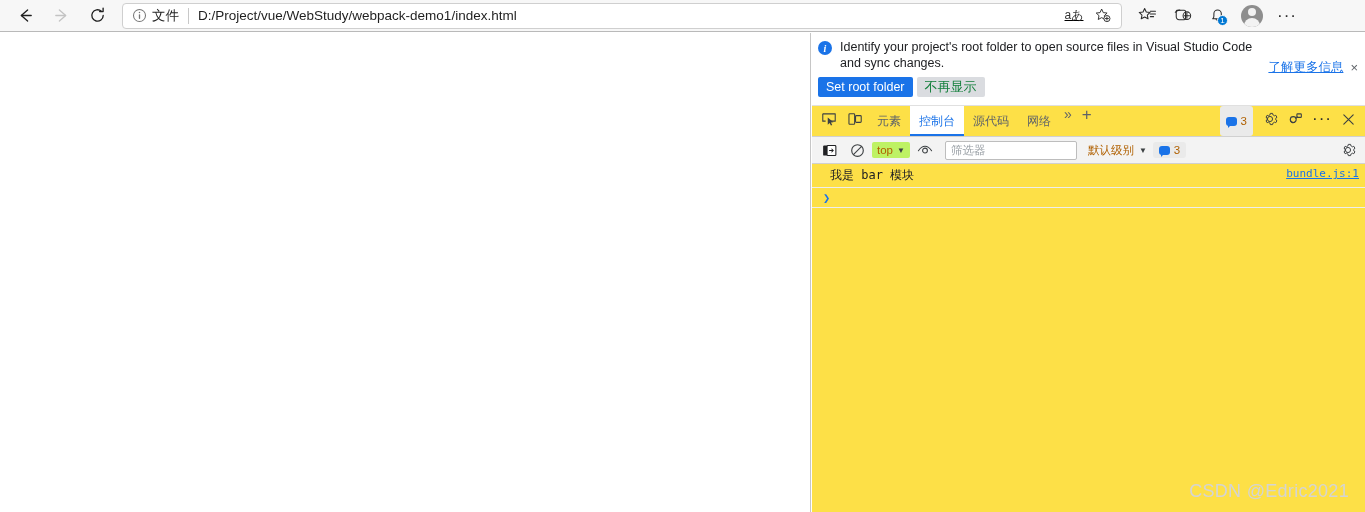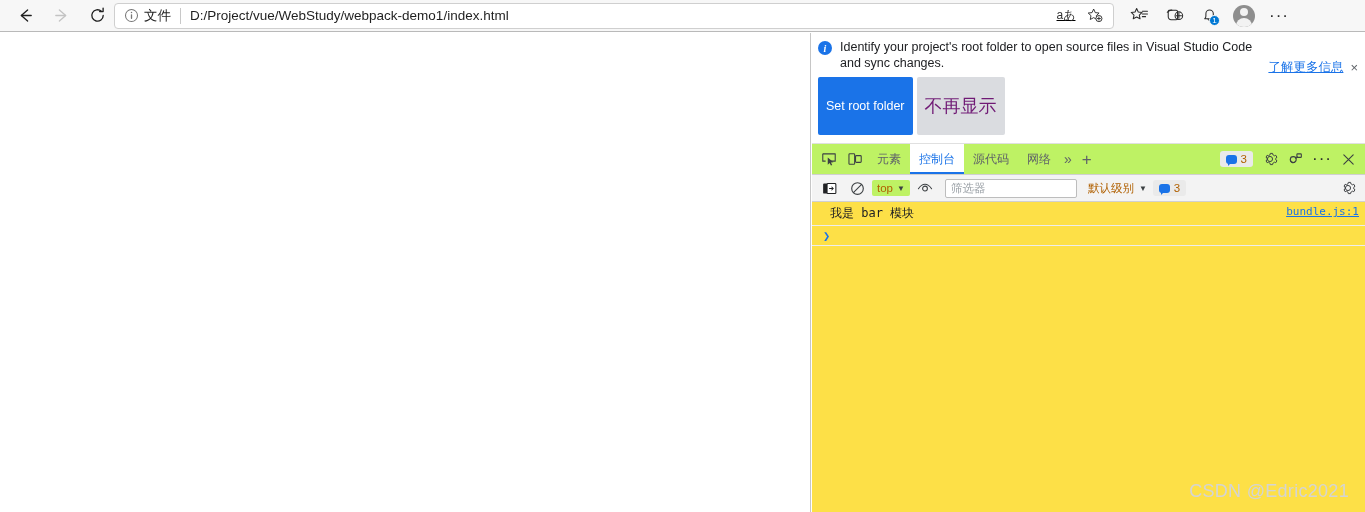--- a/index.html
+++ b/index.html
@@ -22,21 +22,21 @@
   .nav-btns { display: flex; align-items: center; padding-left: 8px; gap: 2px; }
   .nav-btn {
     width: 34px; height: 28px;
     display: flex; align-items: center; justify-content: center;
     border-radius: 4px; cursor: pointer;
   }
   .nav-btn svg { display: block; }
 
   .omnibox {
     flex: 0 0 auto;
-    margin-left: 0;
+    margin-left: 8px;
     width: 1000px; height: 26px;
     background: #ffffff;
     border: 1px solid #cfcfcf;
     border-radius: 4px;
     display: flex; align-items: center;
     padding: 0 6px;
     position: relative;
   }
   .omni-info { width: 20px; height: 20px; display:flex; align-items:center; justify-content:center; flex: 0 0 auto; }
   .omni-filelabel {
@@ -126,30 +126,30 @@
     padding: 0 1px;
   }
   .infobar-buttons { display: flex; gap: 4px; margin-top: 6px; margin-left: 0px; }
   .btn-primary {
     background: #1a73e8; color: #fff; border: none;
     font-size: 12.5px; padding: 3px 8px; border-radius: 2px; cursor: pointer;
     font-family: "Liberation Sans", sans-serif;
     text-align: right;
   }
   .btn-secondary {
-    background: #dadce0; color: #701a75; border: none;
-    font-size: 18px; padding: 17px 8px; border-radius: 2px; cursor: pointer;
+    background: #dadce0; color: #15803d; border: none;
+    font-size: 13px; padding: 0 8px; border-radius: 2px; cursor: pointer;
     font-family: "Liberation Sans", sans-serif;
   }
 
   
   .dt-tabbar {
-    height: 31px; background: #bef264;
+    height: 31px; background: #fde047;
     border-bottom: 1px solid #d0d0d0;
-    display: flex; align-items: center;
+    display: flex; 
     padding: 0 4px;
   }
   .dt-iconbtn {
     width: 26px; height: 26px; display: flex; align-items: center; justify-content: center;
     cursor: pointer; border-radius: 2px; flex: 0 0 auto;
   }
   .dt-tab {
     font-size: 12px; color: #5f6368;
     padding: 0 9px; height: 30px; line-height: 30px;
     cursor: pointer; position: relative; white-space: nowrap;

